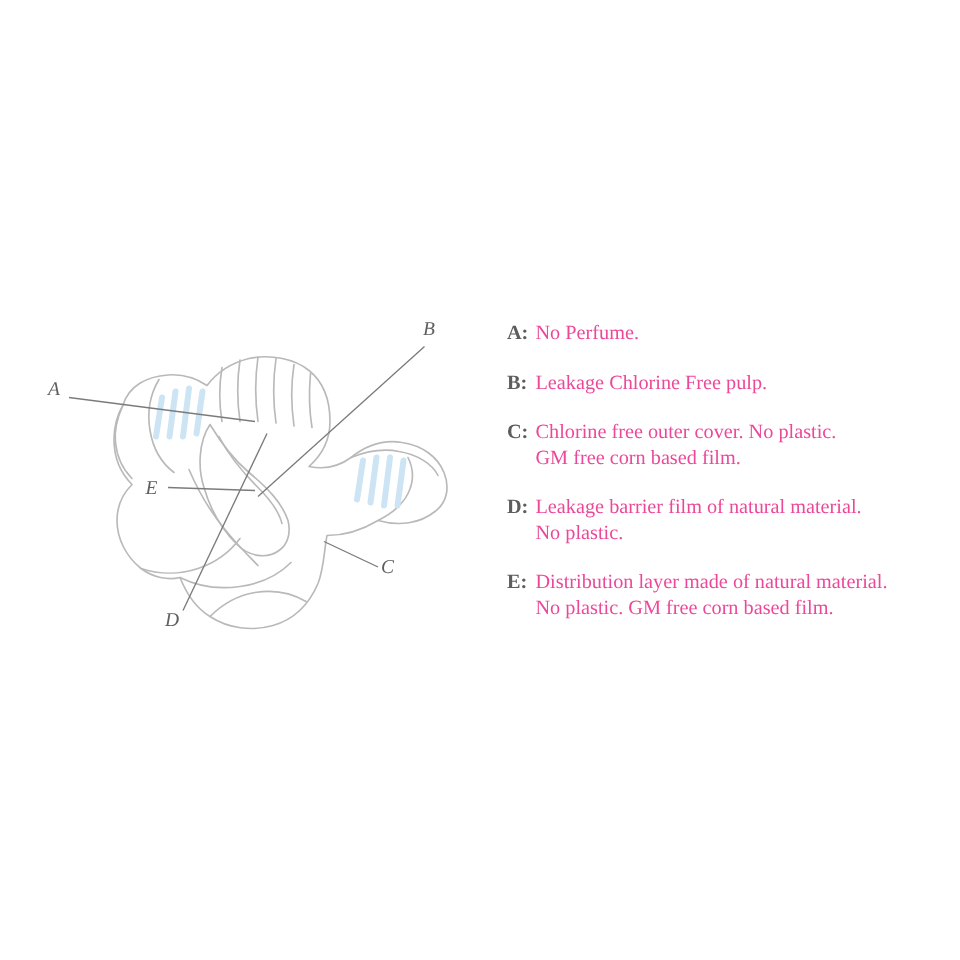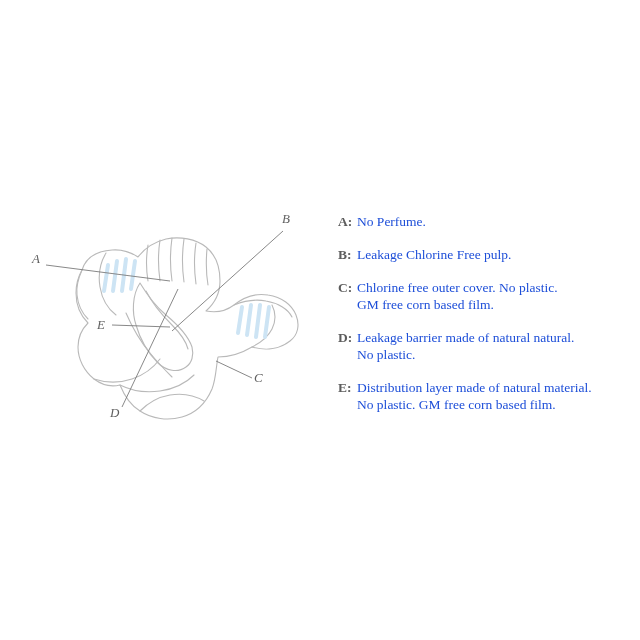--- a/index.html
+++ b/index.html
@@ -59,21 +59,21 @@
     font-size: 13.5px;
     font-weight: bold;
     color: #5d5d5d;
     line-height: 17px;
     font-family: "Liberation Serif", serif;
   }
   .legend-text {
     flex: 1 1 auto;
     font-size: 13.5px;
     line-height: 17px;
-    color: #1d4ed8;
+    color: #ec4899;
     font-family: "Liberation Serif", serif;
     white-space: pre-line;
   }
 </style>
 </head>
 <body>
 
 <div id="stage">
 
   <div id="diagram">
@@ -164,21 +164,21 @@
     </div>
 
     <div class="legend-row">
       <div class="legend-key">C:</div>
       <div class="legend-text">Chlorine free outer cover. No plastic.
 GM free corn based film.</div>
     </div>
 
     <div class="legend-row">
       <div class="legend-key">D:</div>
-      <div class="legend-text">Leakage barrier made of natural natural.
+      <div class="legend-text">Leakage barrier film of natural material.
 No plastic.</div>
     </div>
 
     <div class="legend-row">
       <div class="legend-key">E:</div>
       <div class="legend-text">Distribution layer made of natural material.
 No plastic. GM free corn based film.</div>
     </div>
 
   </div>

